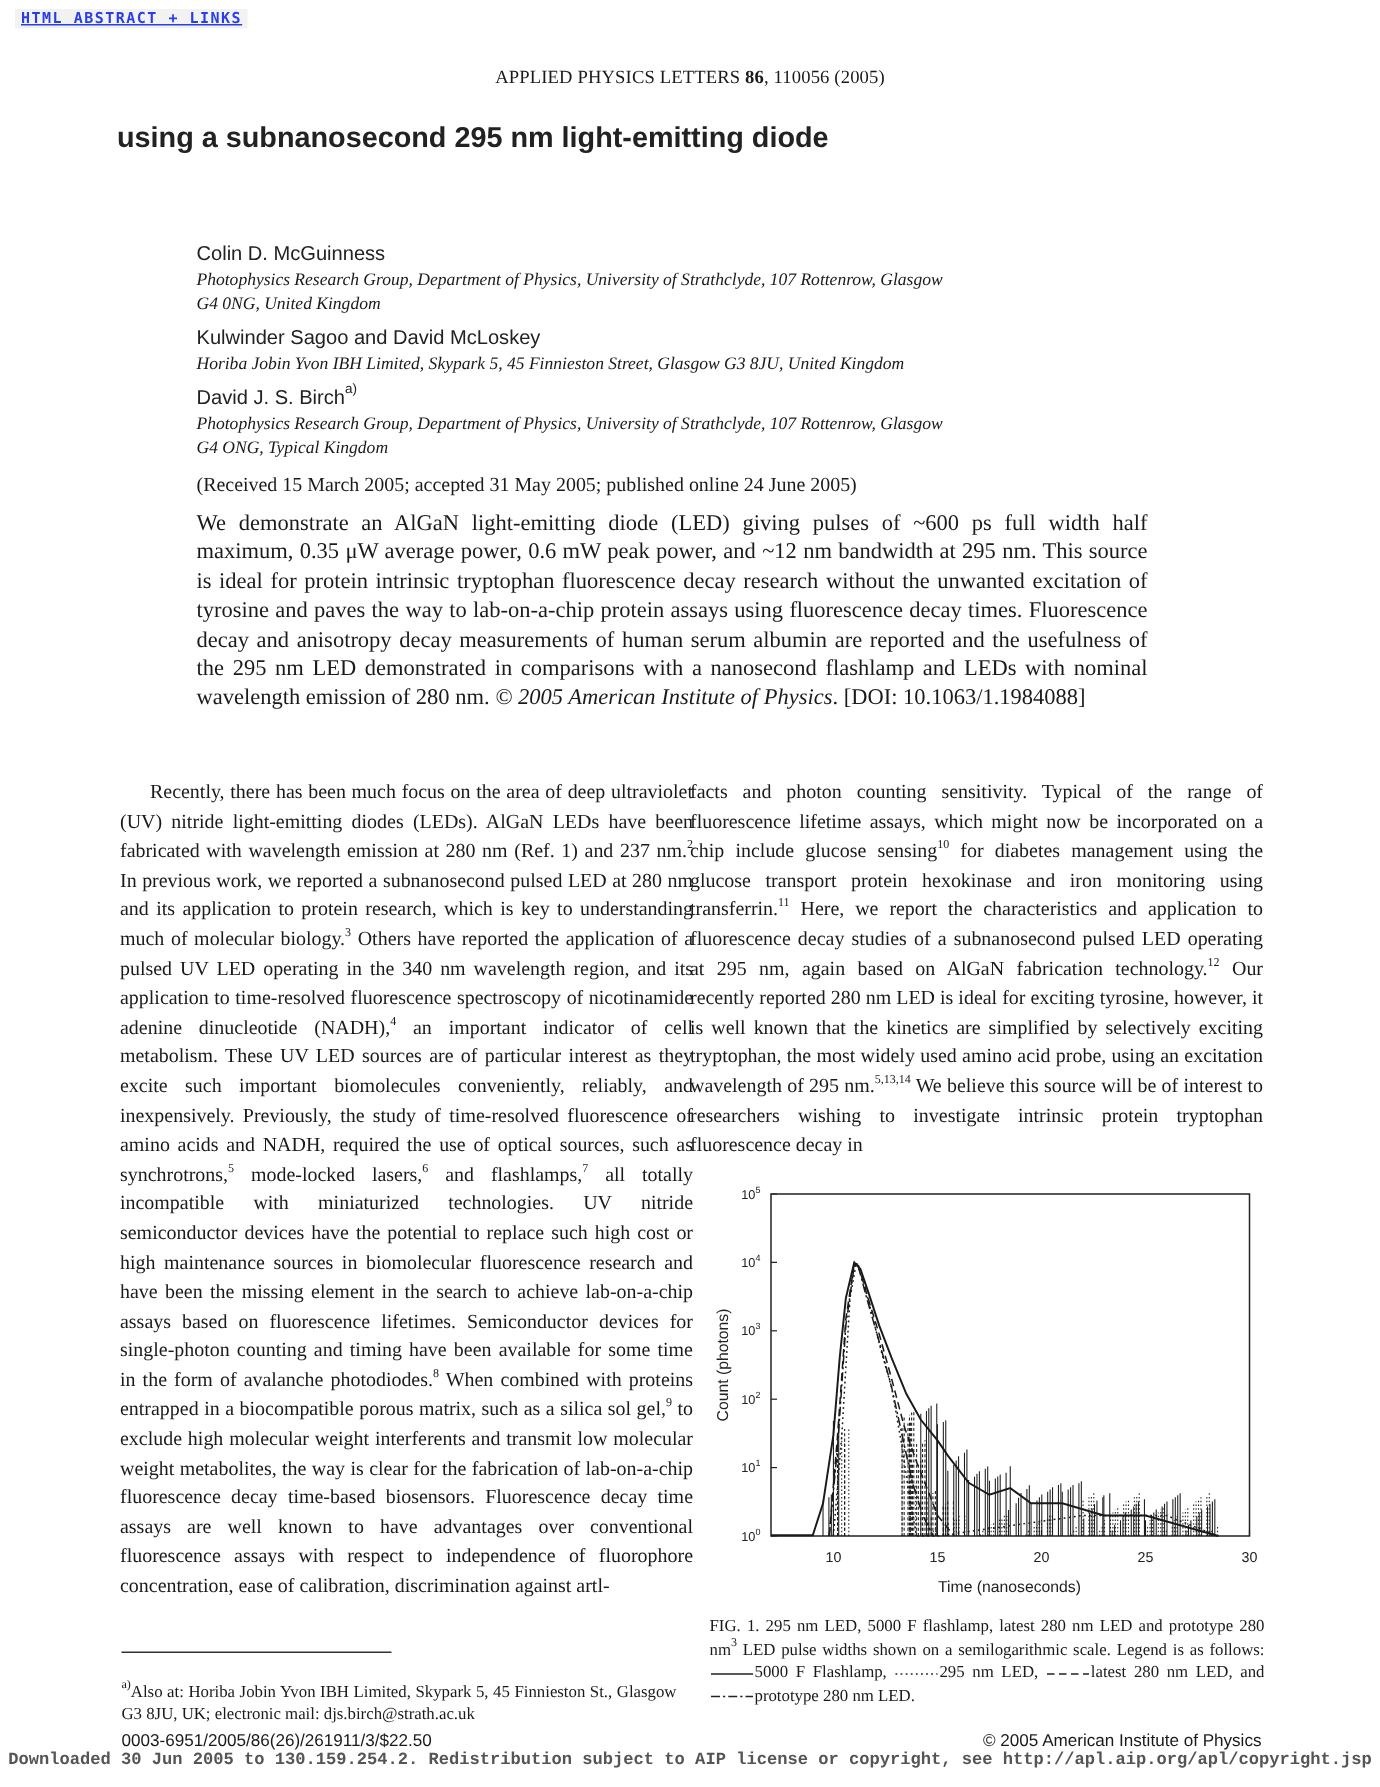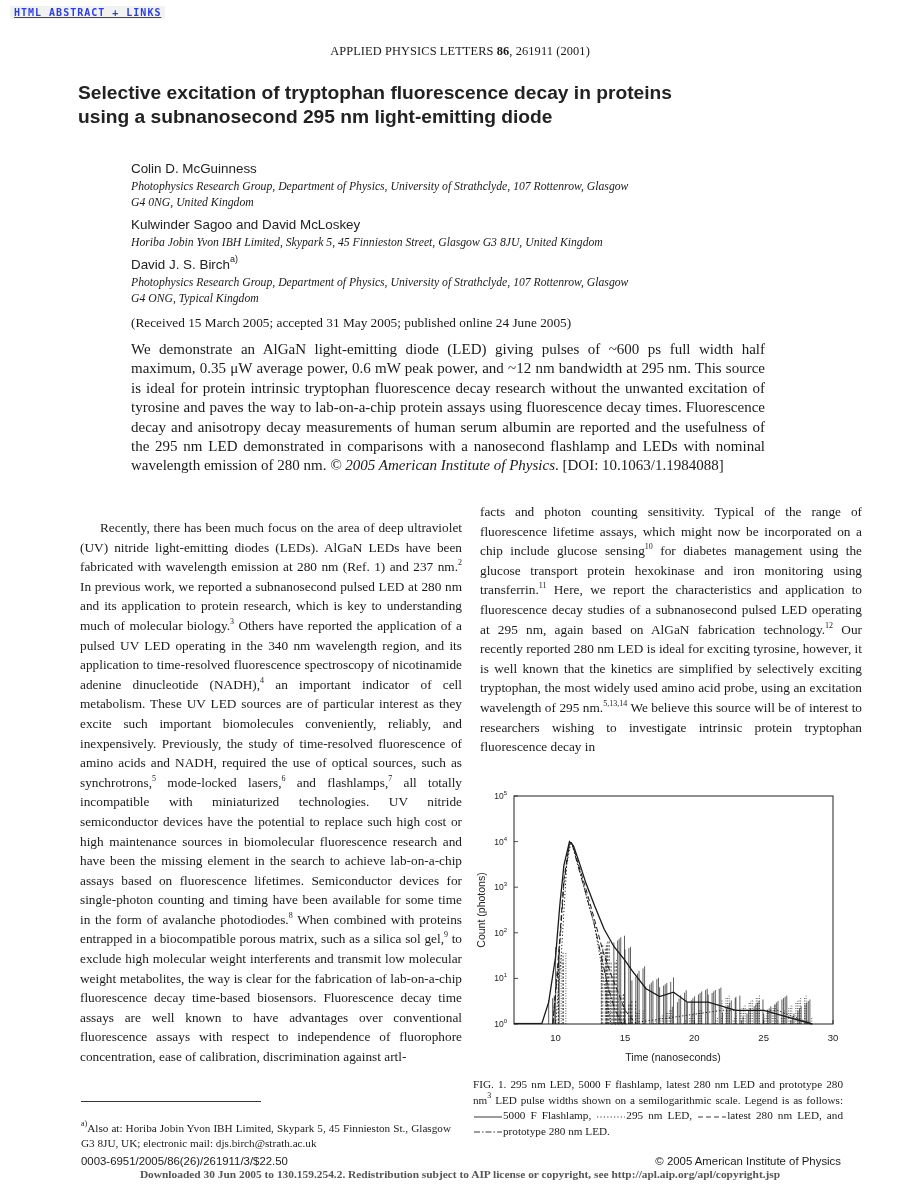--- a/index.html
+++ b/index.html
@@ -10,46 +10,45 @@
             color:#2a3ee8; text-decoration:underline; letter-spacing:1px; background:#f2f2f2; padding:1px 4px; }
   .journal { left:0; width:920px; top:44px; text-align:center; font-size:12.4px; letter-spacing:0.1px; }
   .title { left:78px; top:81px; width:760px; font-family:"Liberation Sans", sans-serif; font-weight:bold;
            font-size:19.2px; line-height:24px; color:#222; }
   .author { left:131px; font-family:"Liberation Sans", sans-serif; font-size:13.4px; color:#222; }
   .affil { left:131px; width:620px; font-style:italic; font-size:11.7px; line-height:15.5px; }
   .received { left:131px; top:315px; font-size:13.3px; }
   .abstract { left:131px; top:340px; width:634px; font-size:15px; line-height:19.4px; text-align:justify; }
   .col { width:382px; font-size:13.3px; line-height:19.6px; text-align:justify; }
   .col-left { left:80px; top:518px; }
-  .col-right { left:460px; top:502px;margin-left:20px; }
+  .col-right { left:460px; top:518px; }
   .indent { text-indent:20px; }
   sup { font-size:8px; line-height:0; vertical-align:6px; }
   .caption { left:473px; top:1077px; width:370px; font-size:11.2px; line-height:15.6px; text-align:justify; }
   .fn-rule { left:81px; top:1101px; width:180px; height:1px; background:#333; }
   .footnote { left:81px; top:1105px; width:370px; font-size:11.2px; line-height:15px; text-align:justify;margin-top:16px; }
   .footer { left:81px; top:1155px; width:760px; font-family:"Liberation Sans", sans-serif; font-size:11.4px; }
   .footer .l { position:absolute; left:0; }
   .footer .c { position:absolute; left:360px;margin-top:44px; }
   .footer .r { position:absolute; right:0; }
-  .download { left:0; width:920px; top:1168px; text-align:center; font-family:Liberation Serif, serif;
+  .download { left:0; width:920px; top:1168px; text-align:center; font-family:Liberation Mono, monospace;
               font-size:11.4px; font-weight:bold; color:#555; }
   .chart { left:470px; top:785px; }
   .chart text { font-family:"Liberation Sans", sans-serif; fill:#222; }
 </style>
 </head>
 <body>
 
 <a class="abs topbar">HTML ABSTRACT + LINKS</a>
 
 <div class="abs journal">
-  <span>APPLIED PHYSICS LETTERS </span><b>86</b><span>, 261911 (2001)</span>
+  <span>APPLIED PHYSICS LETTERS </span><b>86</b><span>, 110056 (2005)</span>
 </div>
 
 <div class="abs title">
-  <div>Selective excitation of tryptophan fluorescence decay in proteins</div>
   <div>using a subnanosecond 295 nm light-emitting diode</div>
 </div>
 
 <div class="abs author" style="top:161px">Colin D. McGuinness</div>
 <div class="abs affil" style="top:179px">
   <div>Photophysics Research Group, Department of Physics, University of Strathclyde, 107 Rottenrow, Glasgow</div>
   <div>G4 0NG, United Kingdom</div>
 </div>
 
 <div class="abs author" style="top:217px">Kulwinder Sagoo and David McLoskey</div>

